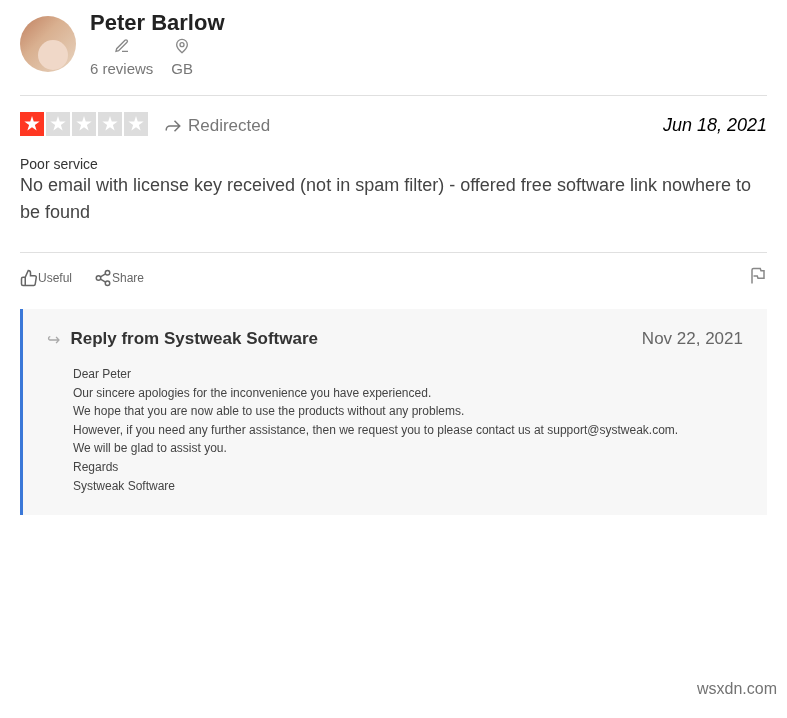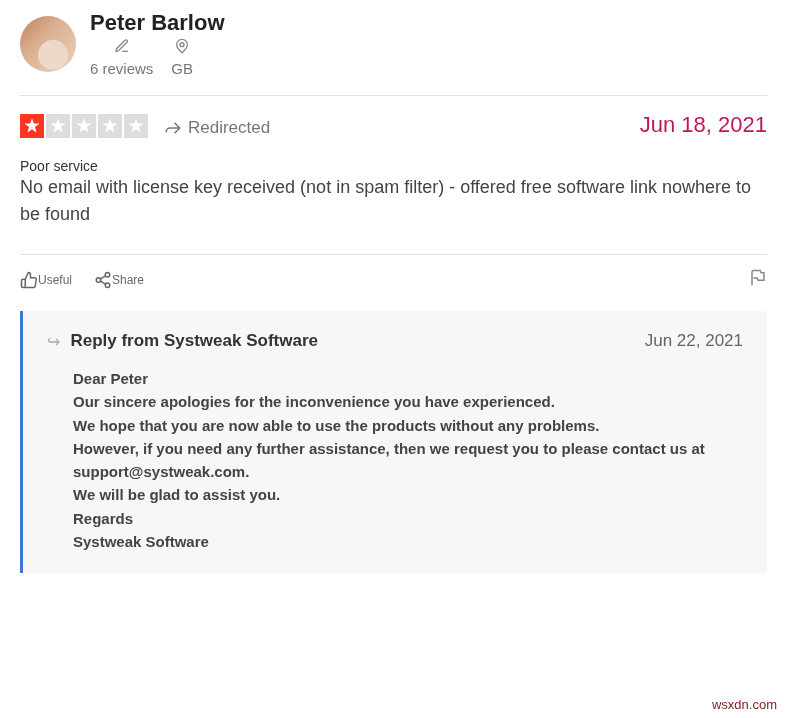--- a/index.html
+++ b/index.html
@@ -93,22 +93,23 @@
       display: flex;
       align-items: center;
       gap: 6px;
       margin-left: 16px;
       color: #777;
       font-size: 17px;
     }
     .redirect svg { width: 18px; height: 18px; stroke: #777; }
     .date {
       margin-left: auto;
-      color: #be185d;
-      font-size: 22px;
+      color: #000000;
+      font-size: 18px;
+      font-style: italic;
     }
     .review-title {
       font-size: 14px;
       font-weight: 400;
       color: #333;
     }
     .review-body {
       font-size: 18px;
       line-height: 1.5;
       color: #444;
@@ -156,32 +157,31 @@
       font-size: 17px;
       color: #333;
       text-align: right;
     }
     .reply-date {
       margin-left: auto;
       color: #666;
       font-size: 17px;
     }
     .reply-body {
-      font-size: 15px;
+      font-size: 12px;
       line-height: 1.55;
       color: #444;
       padding-left: 26px;
-      font-weight: bold;
     }
     .watermark {
       position: fixed;
-      bottom: 6px;
+      bottom: 20px;
       right: 10px;
-      font-size: 13px;
-      color: #7f1d1d;
+      font-size: 16px;
+      color: #737373;
     }
   </style>
 </head>
 <body>
 
 <div class="header">
   <div class="avatar"></div>
   <div class="user-info">
     <div class="user-name">Peter Barlow</div>
     <div class="user-meta">
@@ -259,21 +259,21 @@
       </svg>
   </div>
 </div>
 
 <div class="reply-box">
   <div class="reply-header">
     <span class="reply-arrow">↪</span>
     <span class="reply-from">
       <span>Reply from </span><span>Systweak Software</span>
     </span>
-    <span class="reply-date">Jun 22, 2021</span>
+    <span class="reply-date">Nov 22, 2021</span>
   </div>
   <div class="reply-body" id="reply-body">
       <div>Dear Peter</div>
       <div>Our sincere apologies for the inconvenience you have experienced.</div>
       <div>We hope that you are now able to use the products without any problems.</div>
       <div>However, if you need any further assistance, then we request you to please contact us at support@systweak.com.</div>
       <div>We will be glad to assist you.</div>
       <div>Regards</div>
       <div>Systweak Software</div>
     </div>

